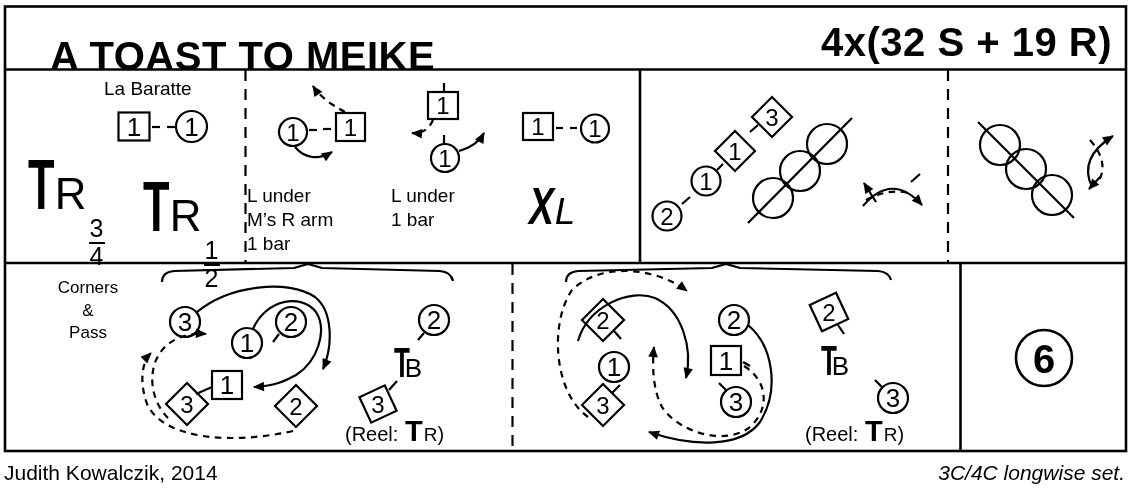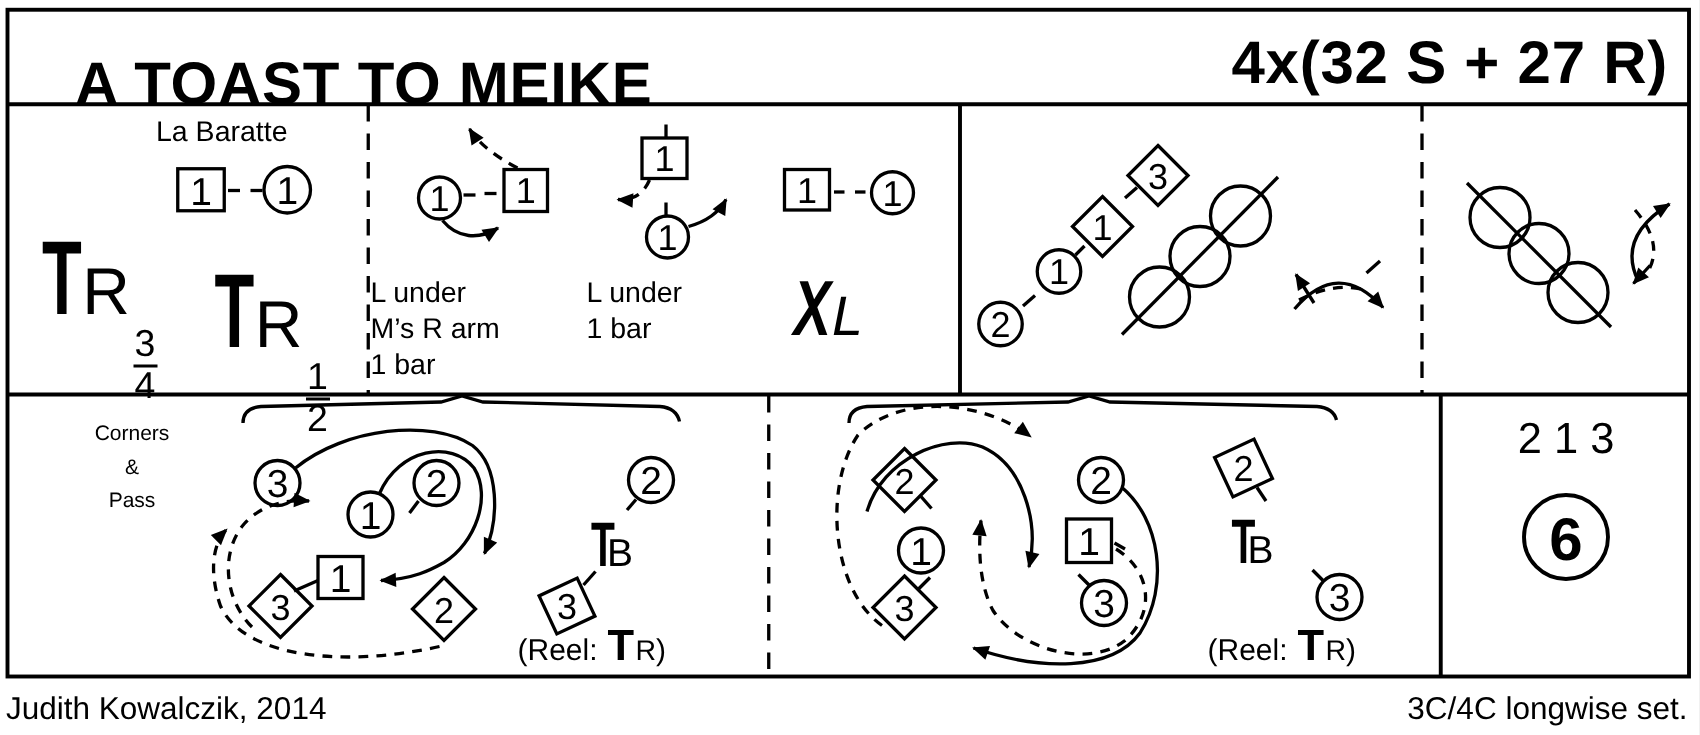--- a/index.html
+++ b/index.html
@@ -13,21 +13,21 @@
   svg .divdash{stroke-dasharray:11 8;}
   svg .arrow{marker-end:url(#ah);}
   svg text{font-family:"Liberation Sans",sans-serif;fill:#000;text-anchor:middle;}
   svg text.n24{font-size:24px;}
   svg text.n26{font-size:26px;}
   svg text.n40{font-size:40px;font-weight:bold;}
   .txt{position:absolute;white-space:nowrap;line-height:1.1;}
   .title{font-size:40px;font-weight:bold;letter-spacing:.5px;}
   .small{font-size:19px;}
   .cap{position:absolute;font-size:19px;line-height:24px;}
-  .heading{position:absolute;text-align:center;font-size:14px;line-height:22.5px;}
+  .heading{position:absolute;text-align:center;font-size:17px;line-height:22.5px;}
   .tsym{position:absolute;white-space:nowrap;line-height:1;}
   .tsym .T{font-size:70px;font-weight:bold;display:inline-block;
            transform:scaleX(.62);transform-origin:0 100%;margin-right:-16px;}
   .tsym .R{font-size:44px;}
   .tsym .frac{display:inline-flex;flex-direction:column;align-items:center;
               font-size:25px;line-height:.95;vertical-align:-28px;margin-left:2px;}
   .tsym .frac .bar{height:2.4px;background:#000;width:16px;margin:1px 0;}
   .xl .X{font-size:52px;font-weight:bold;display:inline-block;
          transform:scaleX(.72);transform-origin:0 100%;margin-right:-9px;}
   .xl .L{font-size:37px;}
@@ -207,21 +207,21 @@
       <line x1="882" y1="387" x2="875" y2="380" class="ln"></line>
     </g>
 
     <g>
       <circle cx="1044" cy="358" r="28" class="ln thick"></circle>
       <text x="1044" y="359" dy="0.36em" class="n40">6</text>
     </g>
   </svg>
 
   <div class="txt title" style="left:26px;top:34px;margin-left:24px;">A TOAST TO MEIKE</div>
-  <div class="txt title" style="right:21px;top:20px;">4x(32 S + 27 R)</div>
+  <div class="txt title" style="right:21px;top:20px;">4x(32 S + 19 R)</div>
 
   <div class="txt small" style="left:104px;top:79px;">La Baratte</div>
   <div class="tsym" style="left:28px;top:150px;"><span class="T">T</span><span class="R">R</span><span class="frac">
         <span>3</span>
         <span class="bar"></span>
         <span>4</span>
       </span></div>
   <div class="tsym" style="left:143px;top:172px;"><span class="T">T</span><span class="R">R</span><span class="frac">
         <span>1</span>
         <span class="bar"></span>
@@ -243,18 +243,17 @@
     <div>Corners</div>
     <div>&amp;</div>
     <div>Pass</div>
   </div>
   <div class="tsym tb" style="left:394px;top:342px;"><span class="T">T</span><span class="B">B</span></div>
   <div class="reel" style="left:345px;top:417px;width:116px;"><span>(Reel:</span> <span class="rt">T</span><span class="rsub">R</span><span>)</span></div>
 
   <div class="tsym tb" style="left:821px;top:340px;"><span class="T">T</span><span class="B">B</span></div>
   <div class="reel" style="left:805px;top:417px;width:118px;"><span>(Reel:</span> <span class="rt">T</span><span class="rsub">R</span><span>)</span></div>
 
-  <div class="order" style="left:1010px;top:277px;width:68px;">2 1 3</div>
 
   <div class="txt footer-txt" style="left:4px;top:461px;text-align:center;">Judith Kowalczik, 2014</div>
-  <div class="txt footer-txt" style="right:8px;top:461px;">3C/4C longwise set.</div>
+  <div class="txt footer-txt" style="right:8px;top:461px;font-style:italic;">3C/4C longwise set.</div>
 
 </div>
 
 </body></html>

